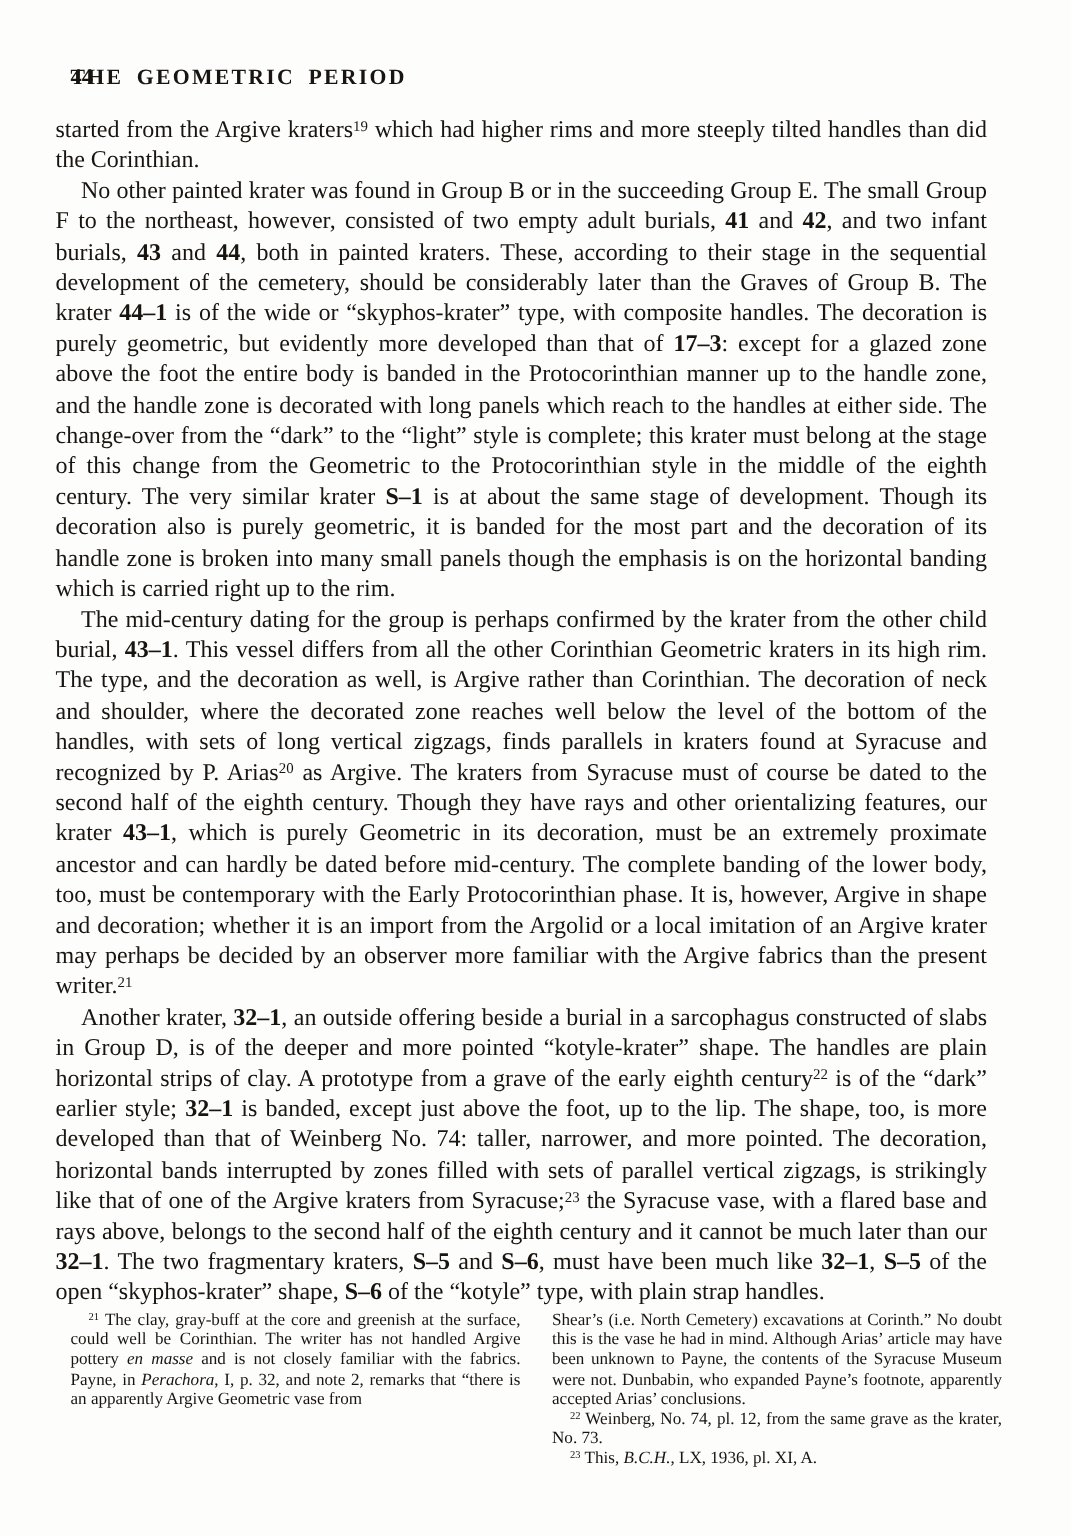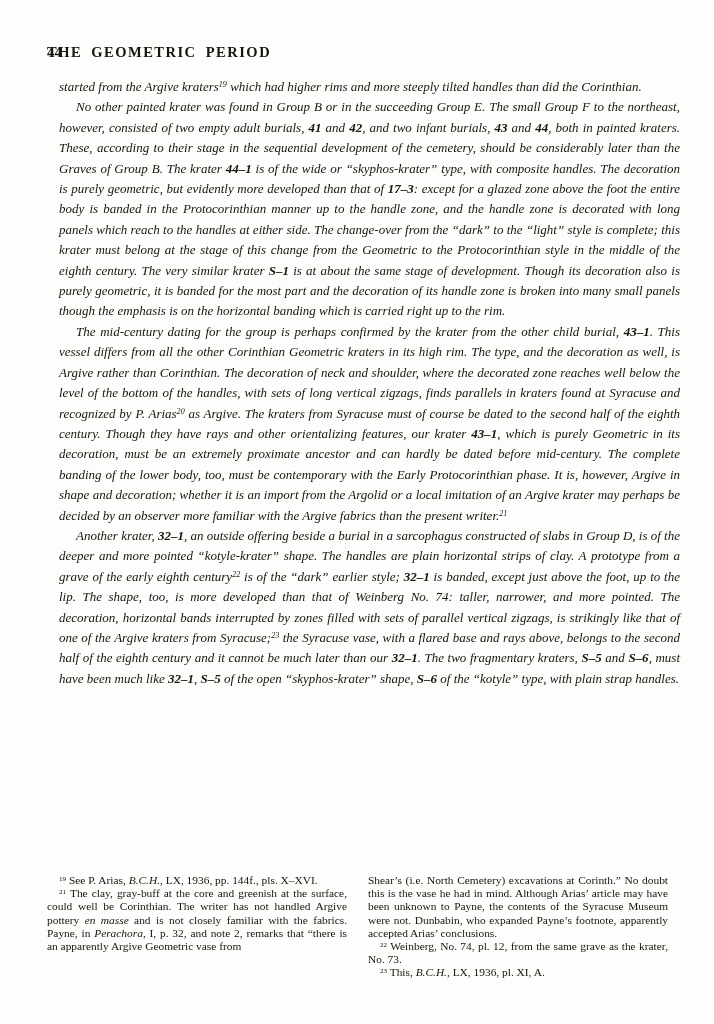--- a/index.html
+++ b/index.html
@@ -15,23 +15,23 @@
 
   .pagehead { position: absolute; top: 44px; left: 47px; right: 46px; height: 20px; }
   .pageno { position: absolute; left: 0; top: 0; font-weight: 700; font-size: 15px; }
   .runtitle {
     position: absolute; left: 0; right: 0; top: 0;
     text-align: left; font-weight: 700; font-size: 14.5px;
     letter-spacing: 1.5px; word-spacing: 4px;
   }
 
   .bodytext {
-    position: absolute; top: 77px; left: 59px; width: 621px;
-    font-size: 13px; line-height: 20.4px;
-    text-align: justify; text-justify: inter-word; font-style: italic;
+    position: absolute; top: 77px; left: 37px; width: 621px;
+    font-size: 16px; line-height: 20.4px;
+    text-align: justify; text-justify: inter-word;
   }
   .bodytext p { margin: 0; }
   .bodytext p.indent { text-indent: 17px; }
 
   sup {
     font-size: 62%; line-height: 0;
     position: relative; top: -0.45em; vertical-align: baseline;
   }
   .b { font-weight: 700; }
   .i { font-style: italic; }
@@ -57,21 +57,20 @@
 
   <div class="bodytext" id="body-container">
       <p><span>started from the Argive kraters</span><sup>19</sup><span> which had higher rims and more steeply tilted handles than did the Corinthian.</span></p>
       <p class="indent"><span>No other painted krater was found in Group B or in the succeeding Group E. The small Group F to the northeast, however, consisted of two empty adult burials, </span><span class="b">41</span><span> and </span><span class="b">42</span><span>, and two infant burials, </span><span class="b">43</span><span> and </span><span class="b">44</span><span>, both in painted kraters. These, according to their stage in the sequential development of the cemetery, should be considerably later than the Graves of Group B. The krater </span><span class="b">44–1</span><span> is of the wide or “skyphos-krater” type, with composite handles. The decoration is purely geometric, but evidently more developed than that of </span><span class="b">17–3</span><span>: except for a glazed zone above the foot the entire body is banded in the Protocorinthian manner up to the handle zone, and the handle zone is decorated with long panels which reach to the handles at either side. The change-over from the “dark” to the “light” style is complete; this krater must belong at the stage of this change from the Geometric to the Protocorinthian style in the middle of the eighth century. The very similar krater </span><span class="b">S–1</span><span> is at about the same stage of development. Though its decoration also is purely geometric, it is banded for the most part and the decoration of its handle zone is broken into many small panels though the emphasis is on the horizontal banding which is carried right up to the rim.</span></p>
       <p class="indent"><span>The mid-century dating for the group is perhaps confirmed by the krater from the other child burial, </span><span class="b">43–1</span><span>. This vessel differs from all the other Corinthian Geometric kraters in its high rim. The type, and the decoration as well, is Argive rather than Corinthian. The decoration of neck and shoulder, where the decorated zone reaches well below the level of the bottom of the handles, with sets of long vertical zigzags, finds parallels in kraters found at Syracuse and recognized by P. Arias</span><sup>20</sup><span> as Argive. The kraters from Syracuse must of course be dated to the second half of the eighth century. Though they have rays and other orientalizing features, our krater </span><span class="b">43–1</span><span>, which is purely Geometric in its decoration, must be an extremely proximate ancestor and can hardly be dated before mid-century. The complete banding of the lower body, too, must be contemporary with the Early Protocorinthian phase. It is, however, Argive in shape and decoration; whether it is an import from the Argolid or a local imitation of an Argive krater may perhaps be decided by an observer more familiar with the Argive fabrics than the present writer.</span><sup>21</sup></p>
       <p class="indent"><span>Another krater, </span><span class="b">32–1</span><span>, an outside offering beside a burial in a sarcophagus constructed of slabs in Group D, is of the deeper and more pointed “kotyle-krater” shape. The handles are plain horizontal strips of clay. A prototype from a grave of the early eighth century</span><sup>22</sup><span> is of the “dark” earlier style; </span><span class="b">32–1</span><span> is banded, except just above the foot, up to the lip. The shape, too, is more developed than that of Weinberg No. 74: taller, narrower, and more pointed. The decoration, horizontal bands interrupted by zones filled with sets of parallel vertical zigzags, is strikingly like that of one of the Argive kraters from Syracuse;</span><sup>23</sup><span> the Syracuse vase, with a flared base and rays above, belongs to the second half of the eighth century and it cannot be much later than our </span><span class="b">32–1</span><span>. The two fragmentary kraters, </span><span class="b">S–5</span><span> and </span><span class="b">S–6</span><span>, must have been much like </span><span class="b">32–1</span><span>, </span><span class="b">S–5</span><span> of the open “skyphos-krater” shape, </span><span class="b">S–6</span><span> of the “kotyle” type, with plain strap handles.</span></p>
     </div>
 
   <div class="footnotes">
     <div class="fncol" id="fn-left">
-        <p class="indent"><sup>19</sup><span> See P. Arias, </span><span class="i">B.C.H.</span><span>, LX, 1936, pp. 144f., pls. X–XVI.</span></p>
         <p class="indent"><sup>21</sup><span> The clay, gray-buff at the core and greenish at the surface, could well be Corinthian. The writer has not handled Argive pottery </span><span class="i">en masse</span><span> and is not closely familiar with the fabrics. Payne, in </span><span class="i">Perachora</span><span>, I, p. 32, and note 2, remarks that “there is an apparently Argive Geometric vase from</span></p>
       </div>
     <div class="fncol" id="fn-right">
         <p><span>Shear’s (i.e. North Cemetery) excavations at Corinth.” No doubt this is the vase he had in mind. Although Arias’ article may have been unknown to Payne, the contents of the Syracuse Museum were not. Dunbabin, who expanded Payne’s footnote, apparently accepted Arias’ conclusions.</span></p>
         <p class="indent"><sup>22</sup><span> Weinberg, No. 74, pl. 12, from the same grave as the krater, No. 73.</span></p>
         <p class="indent"><sup>23</sup><span> This, </span><span class="i">B.C.H.</span><span>, LX, 1936, pl. XI, A.</span></p>
       </div>
   </div>
 </div>
 

